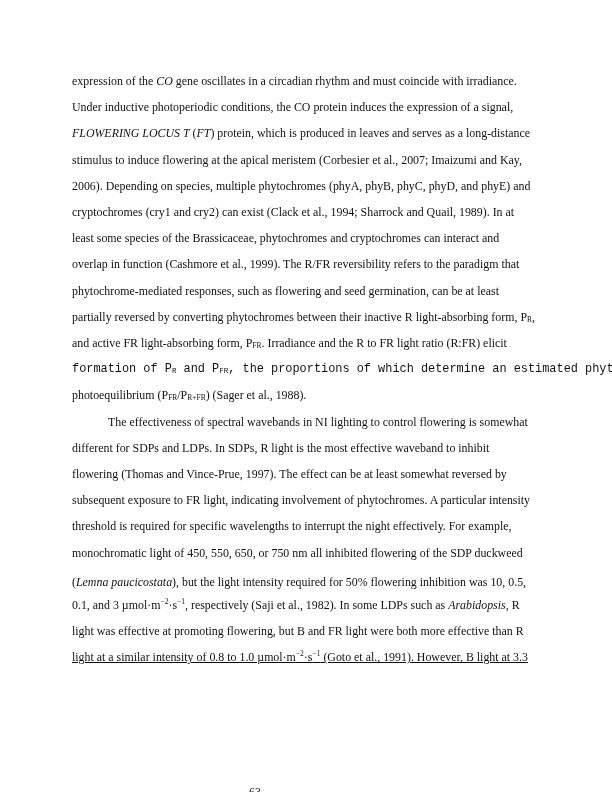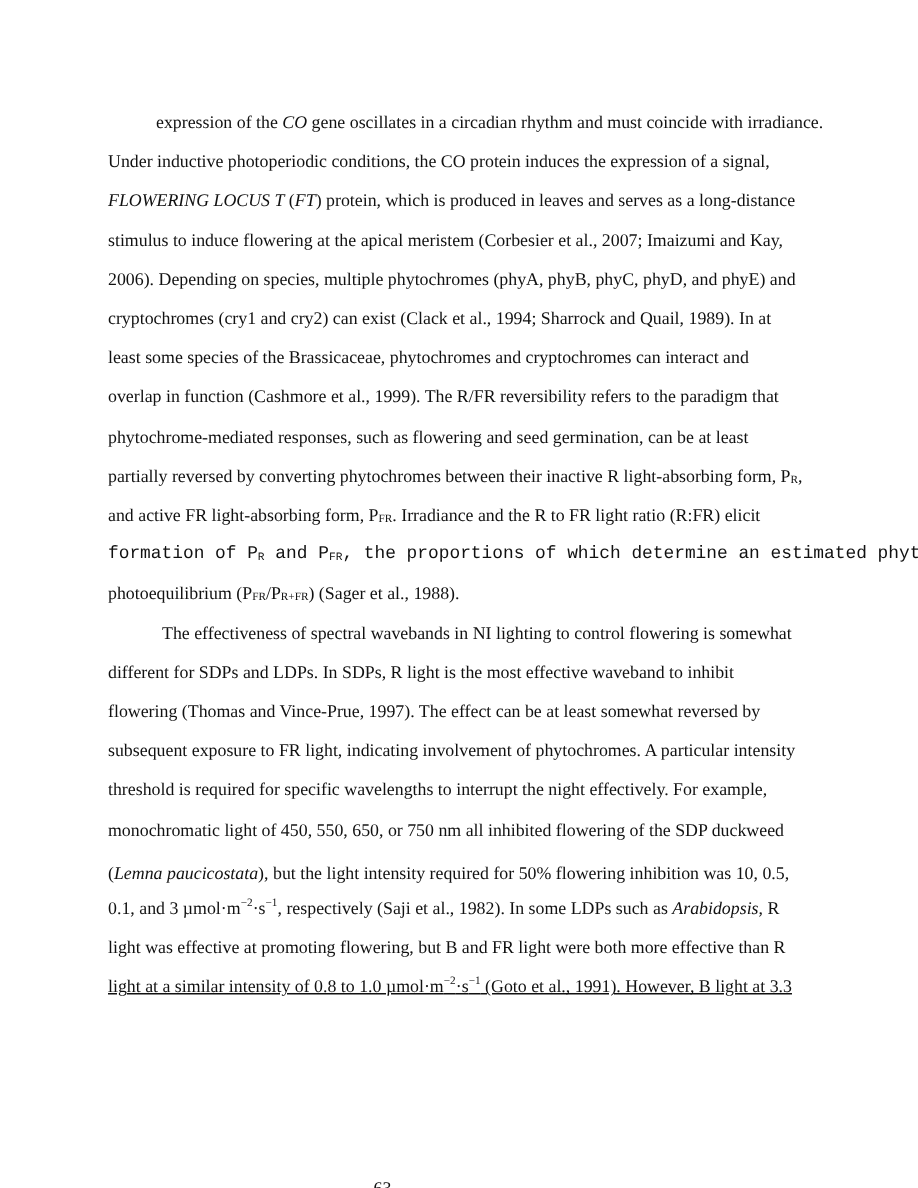--- a/index.html
+++ b/index.html
@@ -10,21 +10,21 @@
   .indent { left: 36px; }
   i { font-style: italic; }
   sub { font-size: 7.5px; vertical-align: -1px; line-height: 0; }
   sup { font-size: 7.5px; vertical-align: 5px; line-height: 0; }
   .pagenum { position: absolute; top: 785px; left: 0; width: 510px; text-align: center; font-size: 11.9px; }
 </style>
 </head>
 <body>
 
 <div class="page" id="page">
-    <div class="line" style="top: 0px; margin-left: 32px;">expression of the <i>CO</i> gene oscillates in a circadian rhythm and must coincide with irradiance.</div>
+    <div class="line" style="top: 0px;">expression of the <i>CO</i> gene oscillates in a circadian rhythm and must coincide with irradiance.</div>
     <div class="line" style="top: 26.2px;">Under inductive photoperiodic conditions, the CO protein induces the expression of a signal,</div>
     <div class="line" style="top: 52.4px;"><i>FLOWERING LOCUS T</i> (<i>FT</i>) protein, which is produced in leaves and serves as a long-distance</div>
     <div class="line" style="top: 78.6px;">stimulus to induce flowering at the apical meristem (Corbesier et al., 2007; Imaizumi and Kay,</div>
     <div class="line" style="top: 104.8px;">2006). Depending on species, multiple phytochromes (phyA, phyB, phyC, phyD, and phyE) and</div>
     <div class="line" style="top: 131px;">cryptochromes (cry1 and cry2) can exist (Clack et al., 1994; Sharrock and Quail, 1989). In at</div>
     <div class="line" style="top: 157.2px; text-align: right;">least some species of the Brassicaceae, phytochromes and cryptochromes can interact and</div>
     <div class="line" style="top: 183.4px;">overlap in function (Cashmore et al., 1999). The R/FR reversibility refers to the paradigm that</div>
     <div class="line" style="top: 209.6px;">phytochrome-mediated responses, such as flowering and seed germination, can be at least</div>
     <div class="line" style="top: 235.8px;">partially reversed by converting phytochromes between their inactive R light-absorbing form, P<sub>R</sub>,</div>
     <div class="line" style="top: 262px;">and active FR light-absorbing form, P<sub>FR</sub>. Irradiance and the R to FR light ratio (R:FR) elicit</div>

